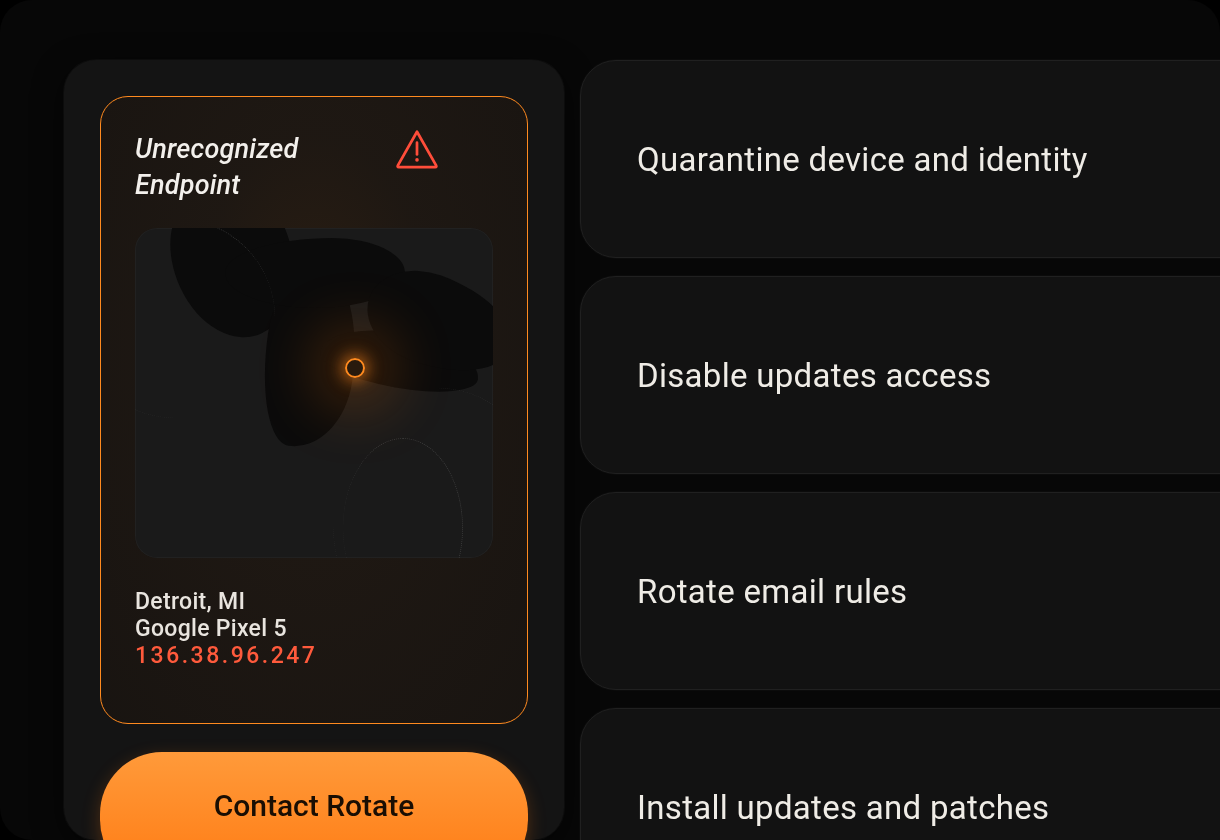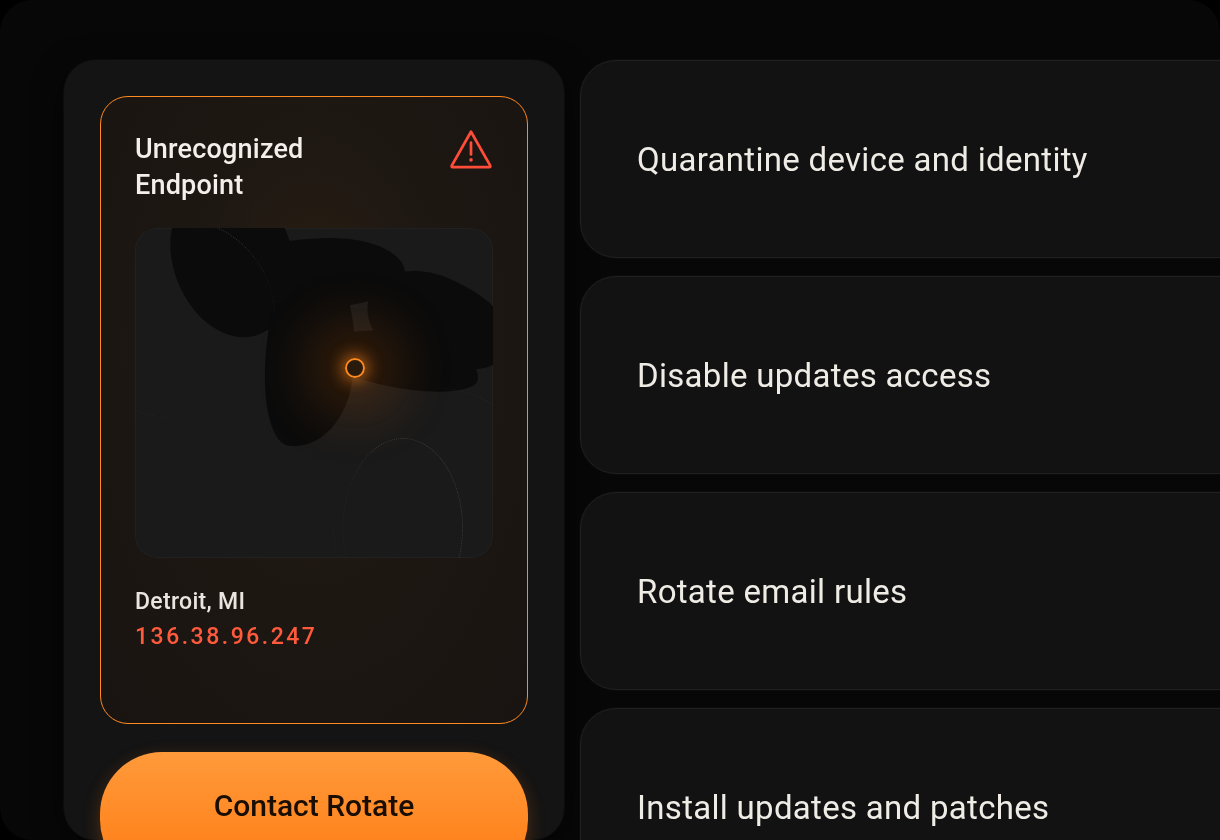--- a/index.html
+++ b/index.html
@@ -34,22 +34,23 @@
     width: 428px;
     height: 628px;
     border-radius: 28px;
     border: 1.5px solid #ff8a1f;
     background: radial-gradient(ellipse at 50% 40%, rgba(255,120,0,0.10), rgba(60,35,15,0.25) 40%, rgba(28,20,14,0.55) 100%);
     padding: 34px;
   }
 
   .alert-header {
     display: flex;
-    justify-content: space-between;
+    justify-content: flex-start;
     align-items: flex-start;
+    font-style: italic;
   }
   .alert-title {
     color: #f3f0ec;
     font-size: 27px;
     font-weight: 500;
     line-height: 1.35;
     letter-spacing: 0.2px;
     max-width: 260px;
   }
   .warn-icon {
@@ -93,21 +94,21 @@
     border-radius: 50%;
     border: 2px solid #ff8a1f;
     background: rgba(255,138,31,0.12);
     box-shadow: 0 0 60px 30px rgba(255,120,0,0.22), 0 0 14px 4px rgba(255,138,31,0.5);
   }
 
   .meta {
     margin-top: 30px;
     display: flex;
     flex-direction: column;
-    gap: 8px;
+    gap: 0;
     font-size: 23px;
     letter-spacing: 0.3px;
   }
   .meta-loc, .meta-device { color: #e9e5df; font-weight: 500; }
   .meta-ip { color: #ff5a3c; font-weight: 500; letter-spacing: 2.5px; font-variant-numeric: tabular-nums; }
 
   
   .cta {
     position: absolute;
     left: 36px;
@@ -180,20 +181,21 @@
         <div class="lake lake4"></div>
         <div class="lake lake5"></div>
         <div class="coast coast1"></div>
         <div class="coast coast2"></div>
         <div class="coast coast3"></div>
         <div class="ping"></div>
       </div>
 
       <div class="meta">
         <div class="meta-loc">Detroit, MI</div>
+        <div class="meta-device">Google Pixel 5</div>
         <div class="meta-ip">136.38.96.247</div>
       </div>
 
     </div>
 
     <div class="cta">
       <span>Contact Rotate</span>
     </div>
 
   </div>

